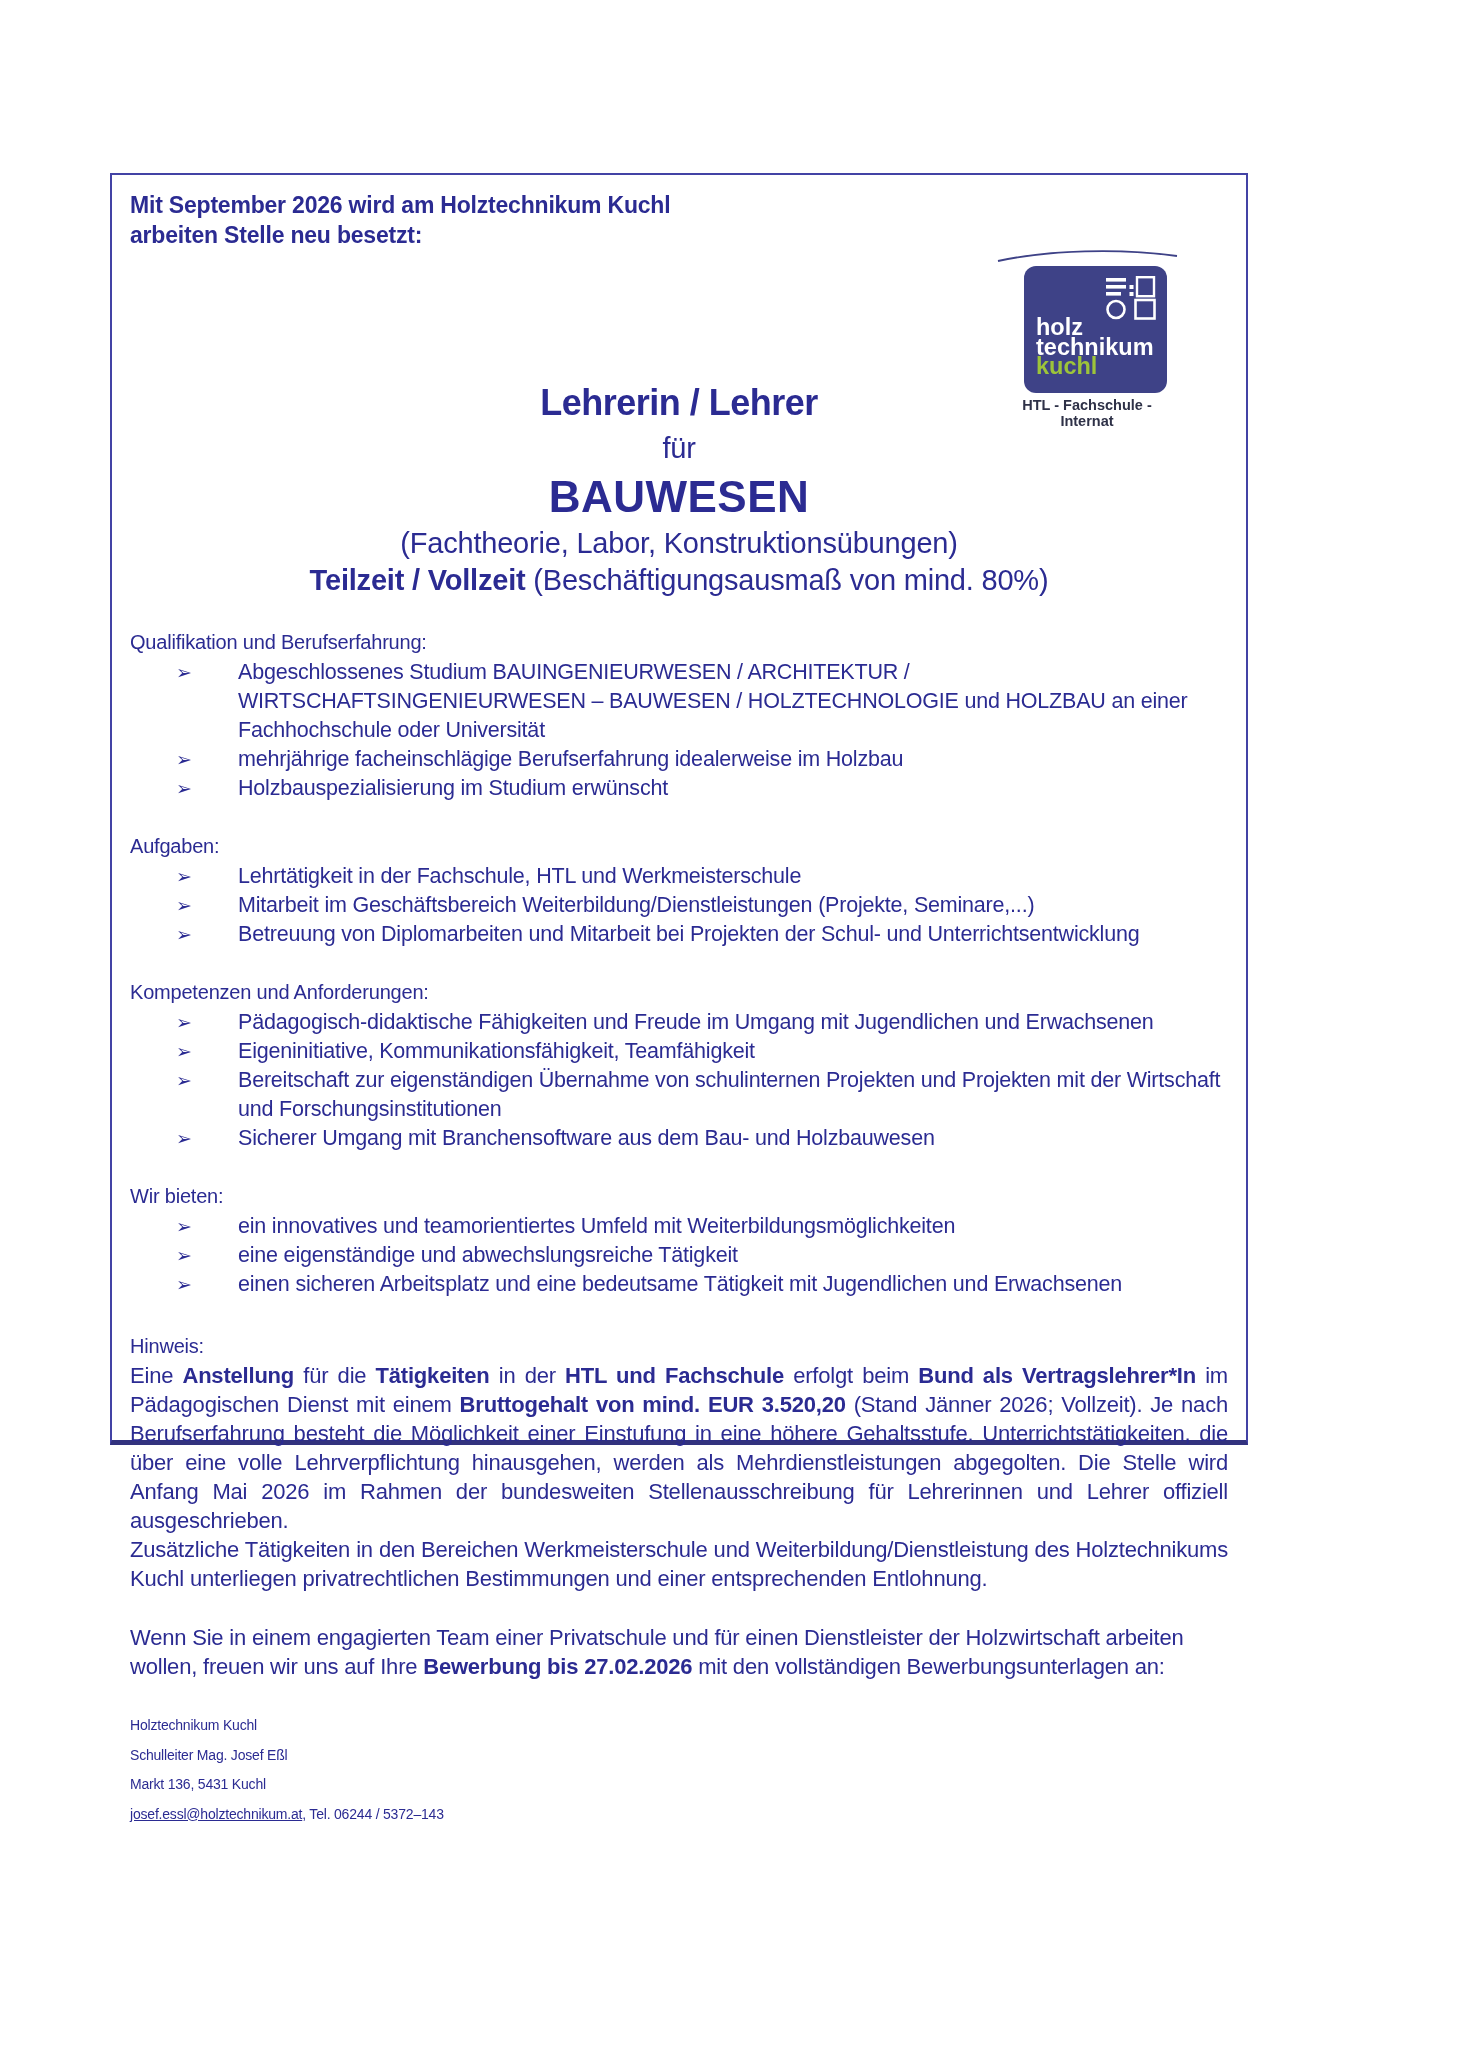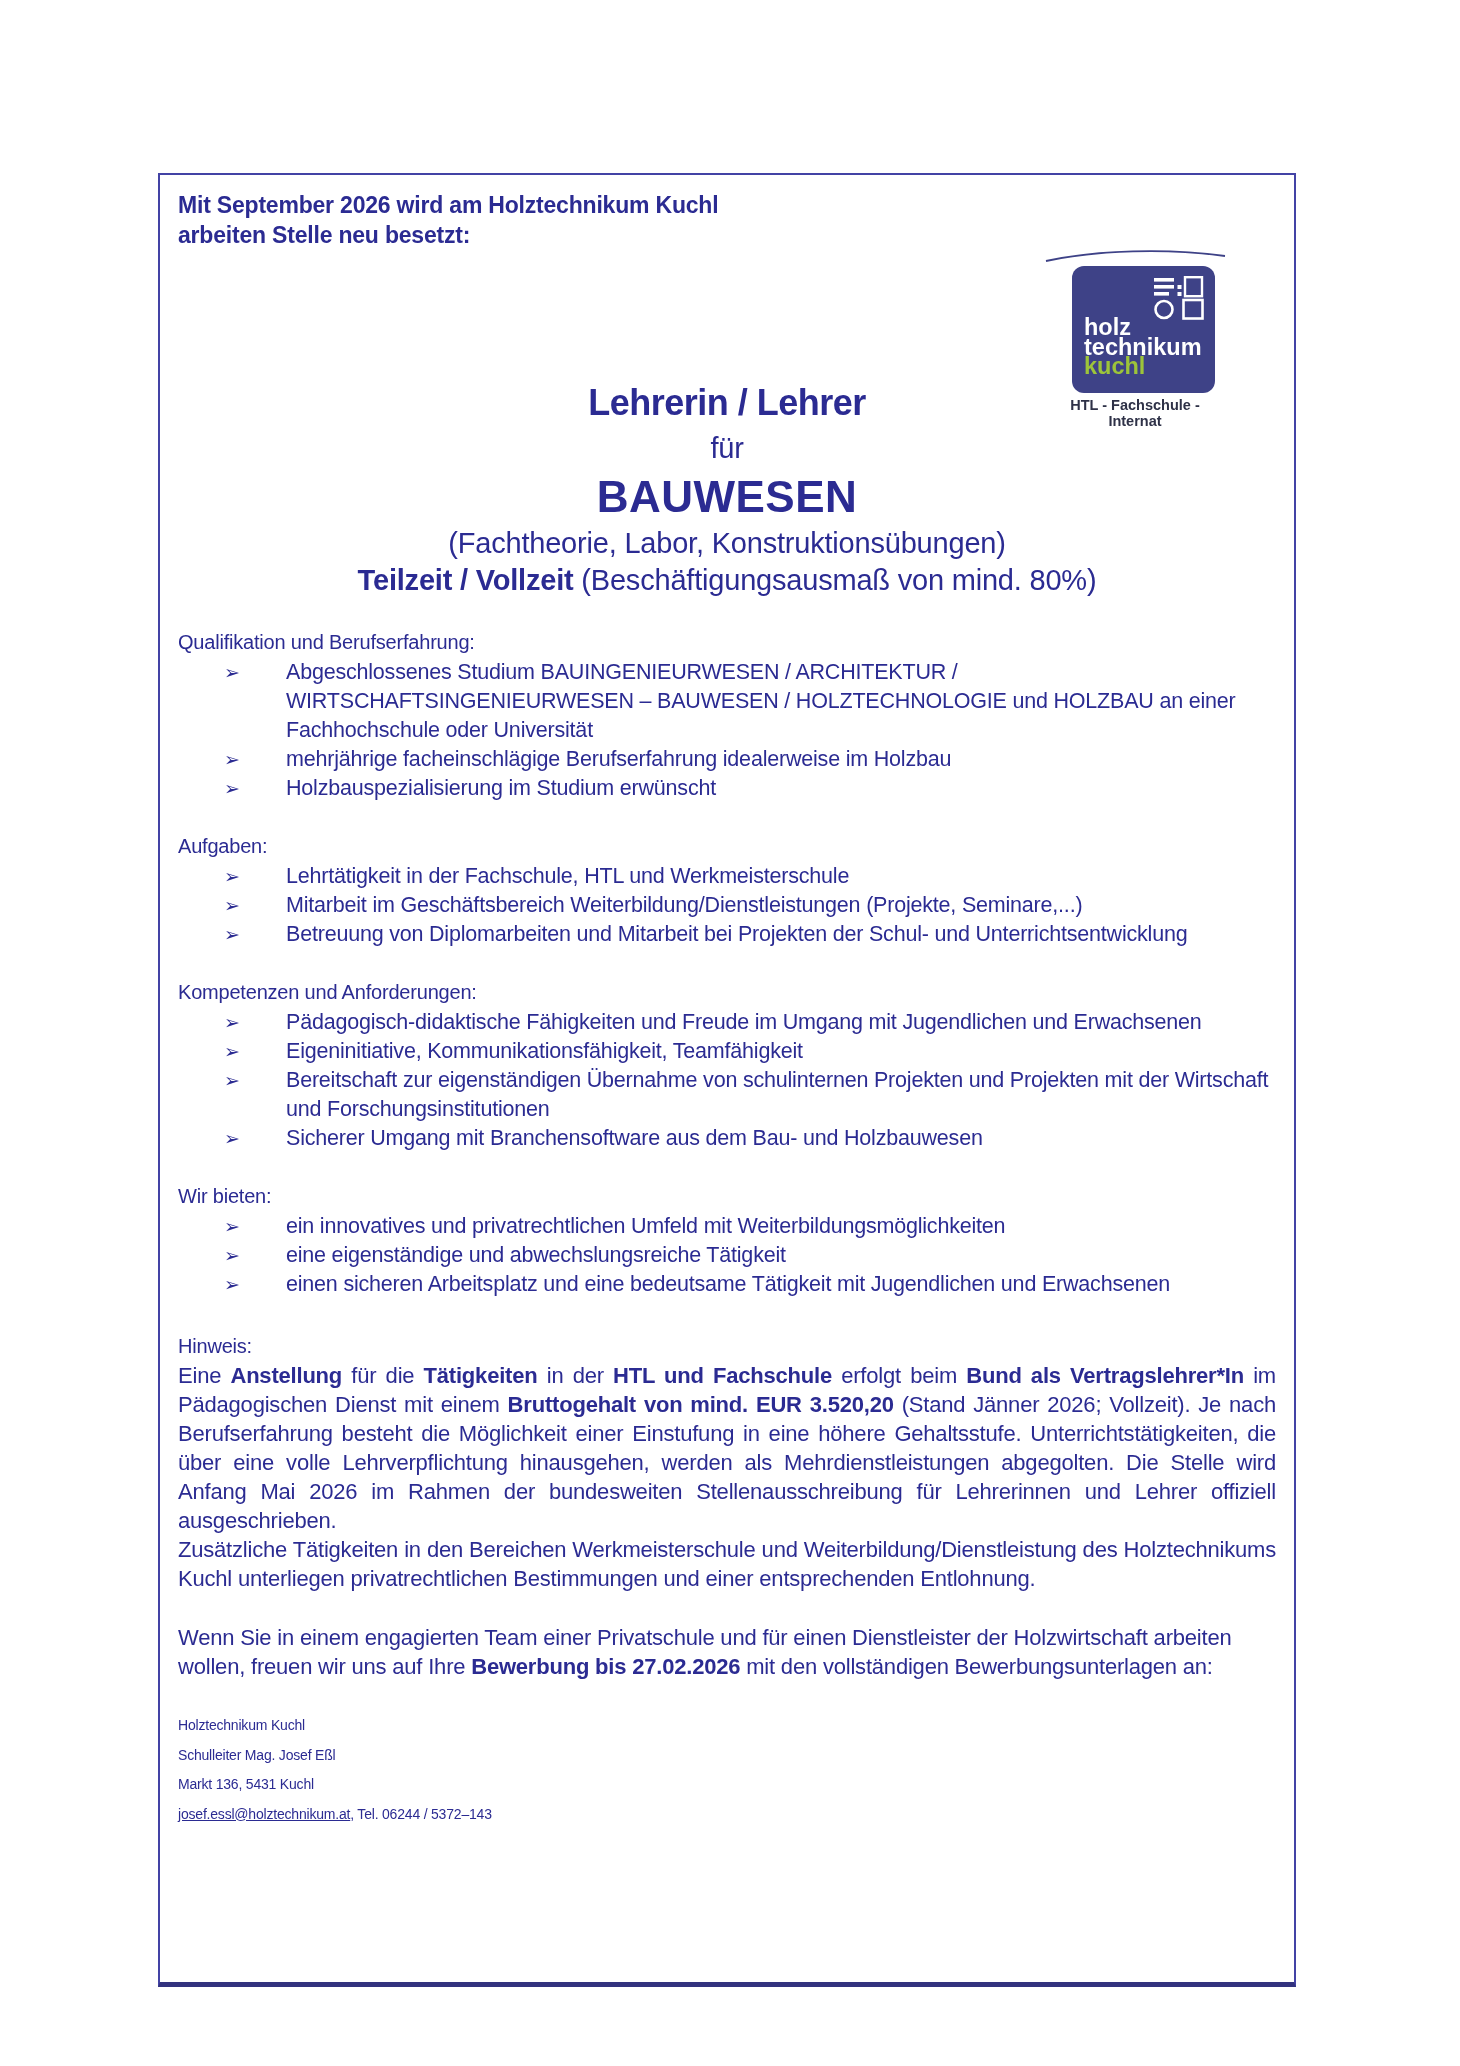--- a/index.html
+++ b/index.html
@@ -3,27 +3,26 @@
 <meta charset="utf-8">
 <style>
   html,body{margin:0;padding:0;background:#ffffff;}
   body{
     width:1460px;height:2066px;position:relative;
     font-family:"Liberation Sans", sans-serif;
     color:#2b2b92;
     letter-spacing:-0.2px;
   }
   .frame{
-    position:absolute;left:110px;top:173px;width:1138px;height:1814px;
+    position:absolute;left:110px;top:173px;width:1138px;height:1272px;
     box-sizing:border-box;
     border:2px solid #4343a5;
     border-bottom:5px solid #32327e;
     padding:15px 18px 0 18px;
     background:#ffffff;
-    margin-left:48px;
   }
   .intro{font-weight:bold;font-size:23px;line-height:30px;white-space:pre-line;}
   
   .logo-block{position:absolute;top:72px;right:66px;width:186px;text-align:center;}
   .logo-arc{display:block;width:186px;height:16px;}
   .logo-square{
     position:relative;margin:3px 13px 0 30px;width:143px;height:127px;
     background:#3e4287;border-radius:12px;text-align:left;box-sizing:border-box;
     padding:52px 12px 0 12px;
   }
@@ -121,21 +120,21 @@
         <ul class="bullets">
           <li>Pädagogisch-didaktische Fähigkeiten und Freude im Umgang mit Jugendlichen und Erwachsenen</li>
           <li>Eigeninitiative, Kommunikationsfähigkeit, Teamfähigkeit</li>
           <li>Bereitschaft zur eigenständigen Übernahme von schulinternen Projekten und Projekten mit der Wirtschaft und Forschungsinstitutionen</li>
           <li>Sicherer Umgang mit Branchensoftware aus dem Bau- und Holzbauwesen</li>
         </ul>
       </div>
       <div class="section">
         <div class="sec-heading">Wir bieten:</div>
         <ul class="bullets">
-          <li>ein innovatives und privatrechtlichen Umfeld mit Weiterbildungsmöglichkeiten</li>
+          <li>ein innovatives und teamorientiertes Umfeld mit Weiterbildungsmöglichkeiten</li>
           <li>eine eigenständige und abwechslungsreiche Tätigkeit</li>
           <li>einen sicheren Arbeitsplatz und eine bedeutsame Tätigkeit mit Jugendlichen und Erwachsenen</li>
         </ul>
       </div>
     </div>
 
   <div class="hinweis">
     <div class="sec-heading">Hinweis:</div>
     <div class="paras">
         <p><span>Eine </span><b>Anstellung</b><span> für die </span><b>Tätigkeiten</b><span> in der </span><b>HTL und Fachschule</b><span> erfolgt beim </span><b>Bund als Vertragslehrer*In</b><span> im Pädagogischen Dienst mit einem </span><b>Bruttogehalt von mind. EUR 3.520,20</b><span> (Stand Jänner 2026; Vollzeit). Je nach Berufserfahrung besteht die Möglichkeit einer Einstufung in eine höhere Gehaltsstufe. Unterrichtstätigkeiten, die über eine volle Lehrverpflichtung hinausgehen, werden als Mehrdienstleistungen abgegolten. Die Stelle wird Anfang Mai 2026 im Rahmen der bundesweiten Stellenausschreibung für Lehrerinnen und Lehrer offiziell ausgeschrieben.</span></p>

